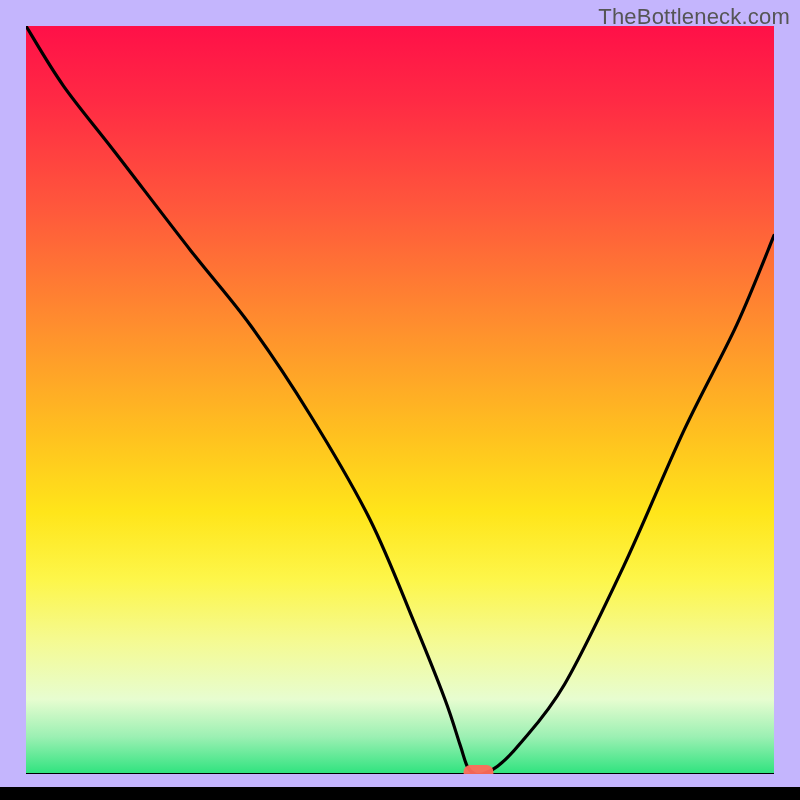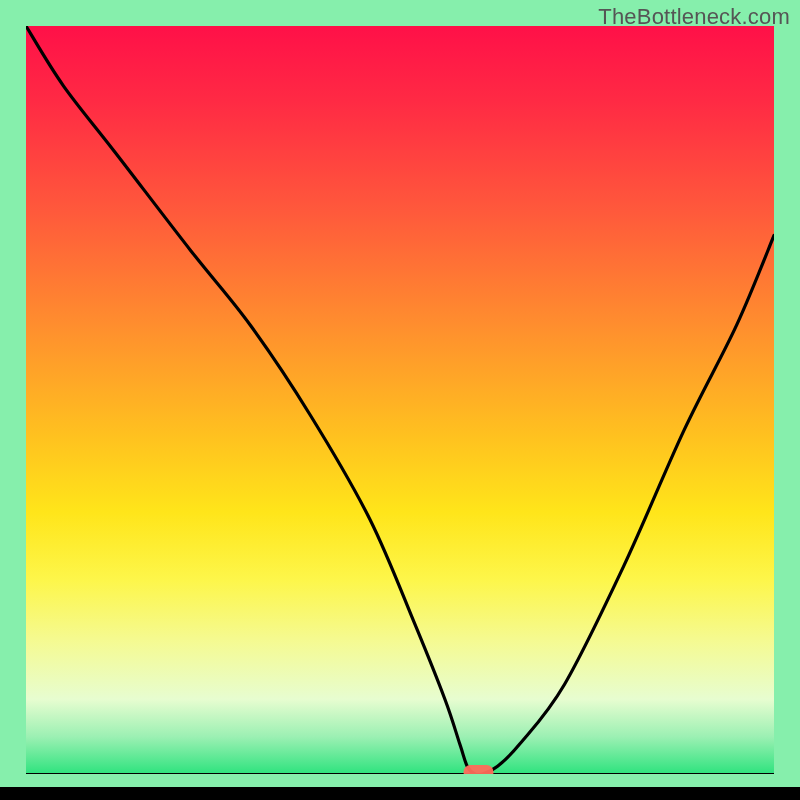--- a/index.html
+++ b/index.html
@@ -8,21 +8,21 @@
     width: 800px;
     height: 800px;
     background: #000;
     overflow: hidden;
     font-family: Arial, Helvetica, sans-serif;
   }
   .frame {
     position: relative;
     width: 800px;
     height: 787px;
-    background: #86efac;
+    background: #c4b5fd;
     text-decoration: underline;
   }
   .watermark {
     position: absolute;
     top: 4px;
     right: 10px;
     color: #555;
     font-size: 22px;
     font-weight: 500;
     letter-spacing: 0.2px;

